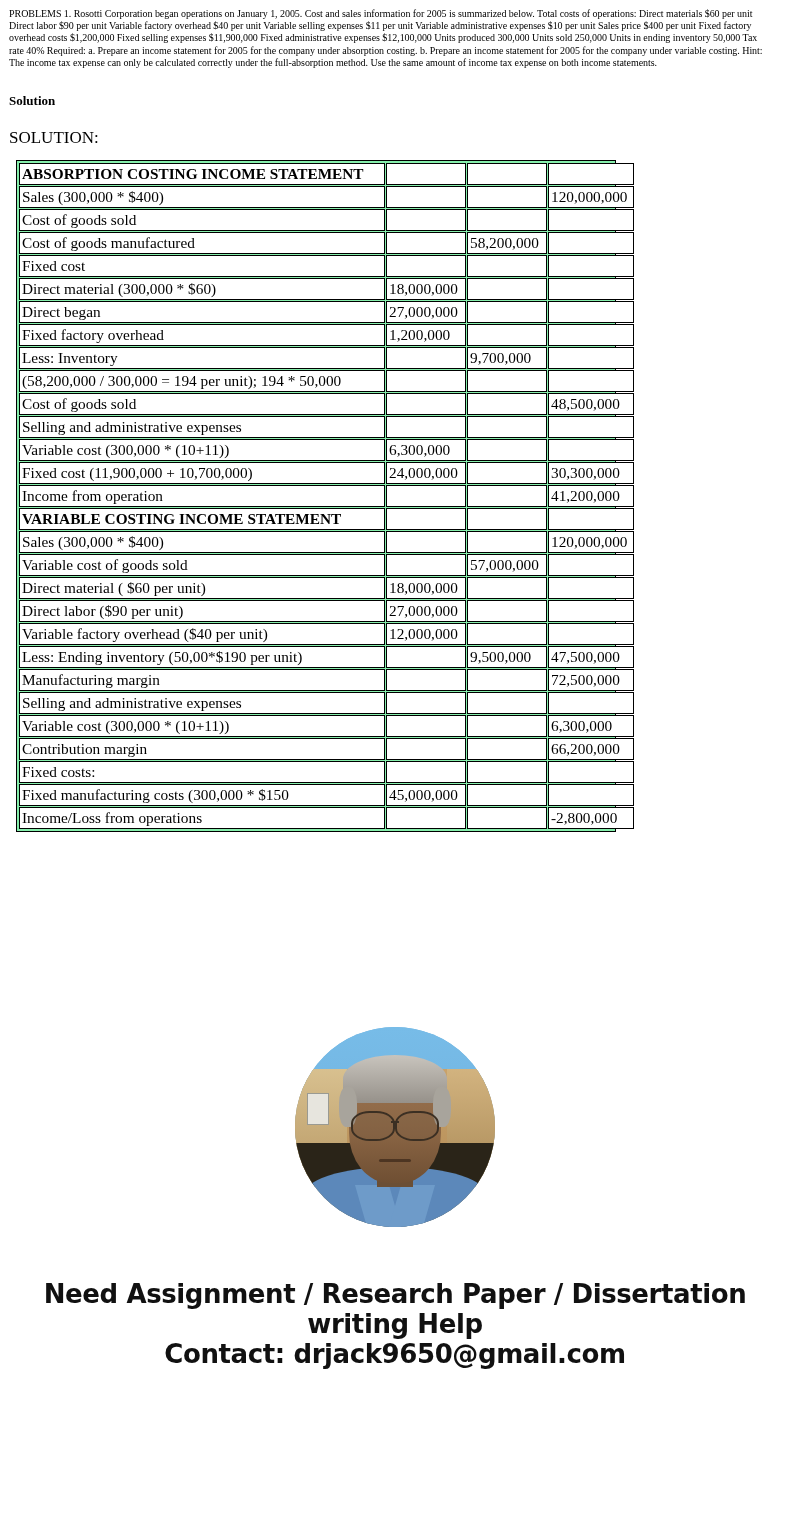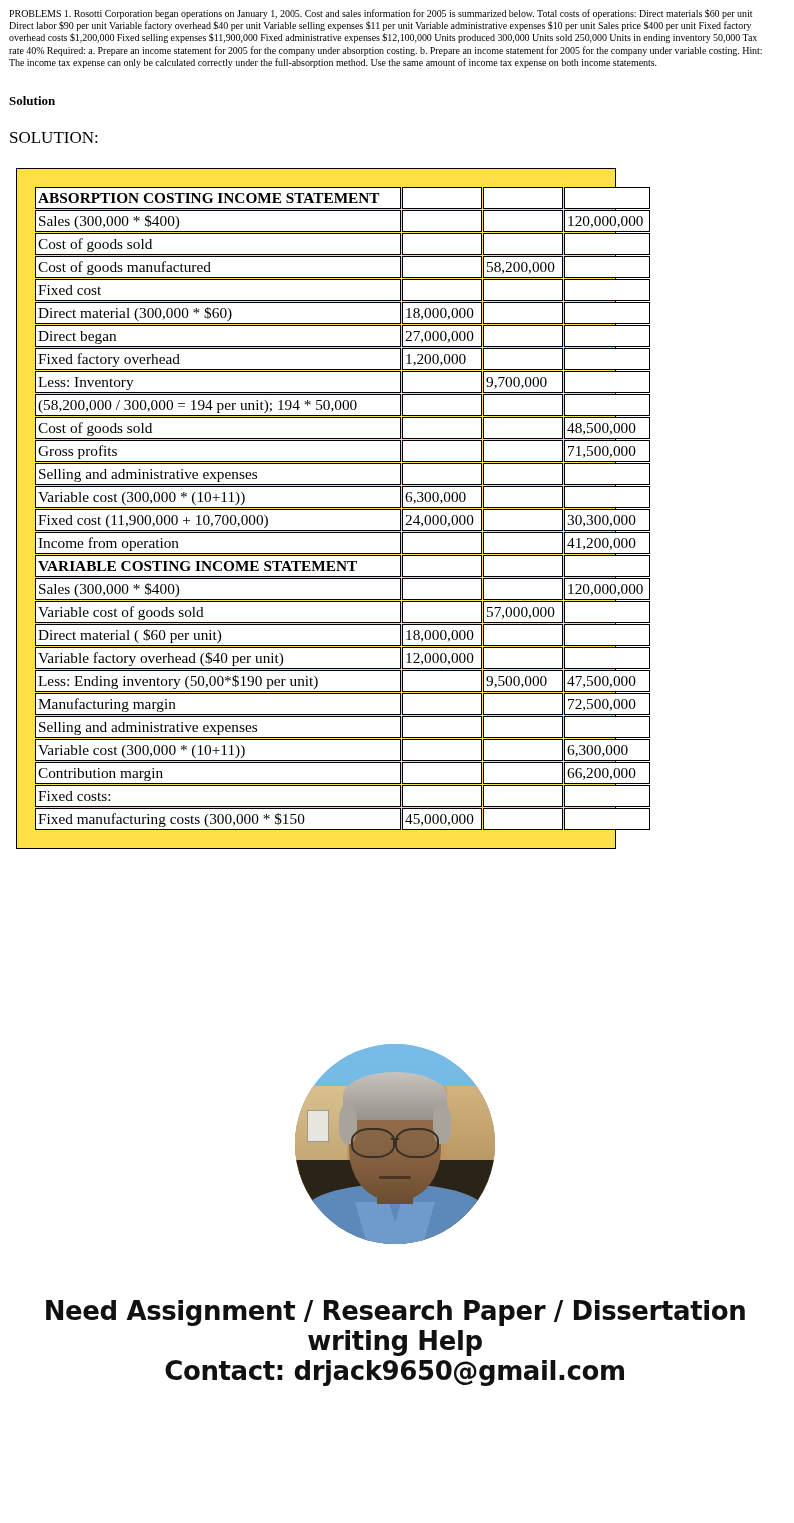--- a/index.html
+++ b/index.html
@@ -41,26 +41,26 @@
     line-height: 1.1;
   }
   .solution-label {
     font-size: 17px;
     margin: 21px 0 0 1px;
     line-height: 1.1;
   }
 
   
   .stmt-wrap {
-    margin: 20px 0 0 8px;
+    margin: 12px 0 0 8px;
     border: 1px solid #000;
     width: 600px;
     box-sizing: border-box;
-    padding: 17px;
-    background: #fde047;
+    padding: 1px;
+    background: #86efac;
   }
   table.stmt {
     border-collapse: separate;
     border-spacing: 1px 1px;
     width: 100%;
     table-layout: fixed;
     font-size: 15.3px;
   }
   table.stmt td {
     border: 1px solid #000;
@@ -290,26 +290,20 @@
             <td class="c-v2"></td>
             <td class="c-v3"></td>
           </tr>
           <tr>
             <td class="c-label">Cost of goods sold</td>
             <td class="c-v1"></td>
             <td class="c-v2"></td>
             <td class="c-v3">48,500,000</td>
           </tr>
           <tr>
-            <td class="c-label">Gross profits</td>
-            <td class="c-v1"></td>
-            <td class="c-v2"></td>
-            <td class="c-v3">71,500,000</td>
-          </tr>
-          <tr>
             <td class="c-label">Selling and administrative expenses</td>
             <td class="c-v1"></td>
             <td class="c-v2"></td>
             <td class="c-v3"></td>
           </tr>
           <tr>
             <td class="c-label ind2">Variable cost (300,000 * (10+11))</td>
             <td class="c-v1">6,300,000</td>
             <td class="c-v2"></td>
             <td class="c-v3"></td>
@@ -344,20 +338,26 @@
             <td class="c-v2">57,000,000</td>
             <td class="c-v3"></td>
           </tr>
           <tr>
             <td class="c-label ind2">Direct material ( $60 per unit)</td>
             <td class="c-v1">18,000,000</td>
             <td class="c-v2"></td>
             <td class="c-v3"></td>
           </tr>
           <tr>
+            <td class="c-label ind2">Direct labor ($90 per unit)</td>
+            <td class="c-v1">27,000,000</td>
+            <td class="c-v2"></td>
+            <td class="c-v3"></td>
+          </tr>
+          <tr>
             <td class="c-label ind2">Variable factory overhead ($40 per unit)</td>
             <td class="c-v1">12,000,000</td>
             <td class="c-v2"></td>
             <td class="c-v3"></td>
           </tr>
           <tr>
             <td class="c-label">Less: Ending inventory (50,00*$190 per unit)</td>
             <td class="c-v1"></td>
             <td class="c-v2">9,500,000</td>
             <td class="c-v3">47,500,000</td>
@@ -390,20 +390,26 @@
             <td class="c-label">Fixed costs:</td>
             <td class="c-v1"></td>
             <td class="c-v2"></td>
             <td class="c-v3"></td>
           </tr>
           <tr>
             <td class="c-label ind2">Fixed manufacturing costs (300,000 * $150</td>
             <td class="c-v1">45,000,000</td>
             <td class="c-v2"></td>
             <td class="c-v3"></td>
+          </tr>
+          <tr>
+            <td class="c-label">Income/Loss from operations</td>
+            <td class="c-v1"></td>
+            <td class="c-v2"></td>
+            <td class="c-v3">-2,800,000</td>
           </tr>
         </tbody>
     </table>
   </div>
 
   <div class="avatar-block">
     <div class="avatar">
       <div class="av-sky"></div>
       <div class="av-wall"></div>
       <div class="av-wall-l"></div>

